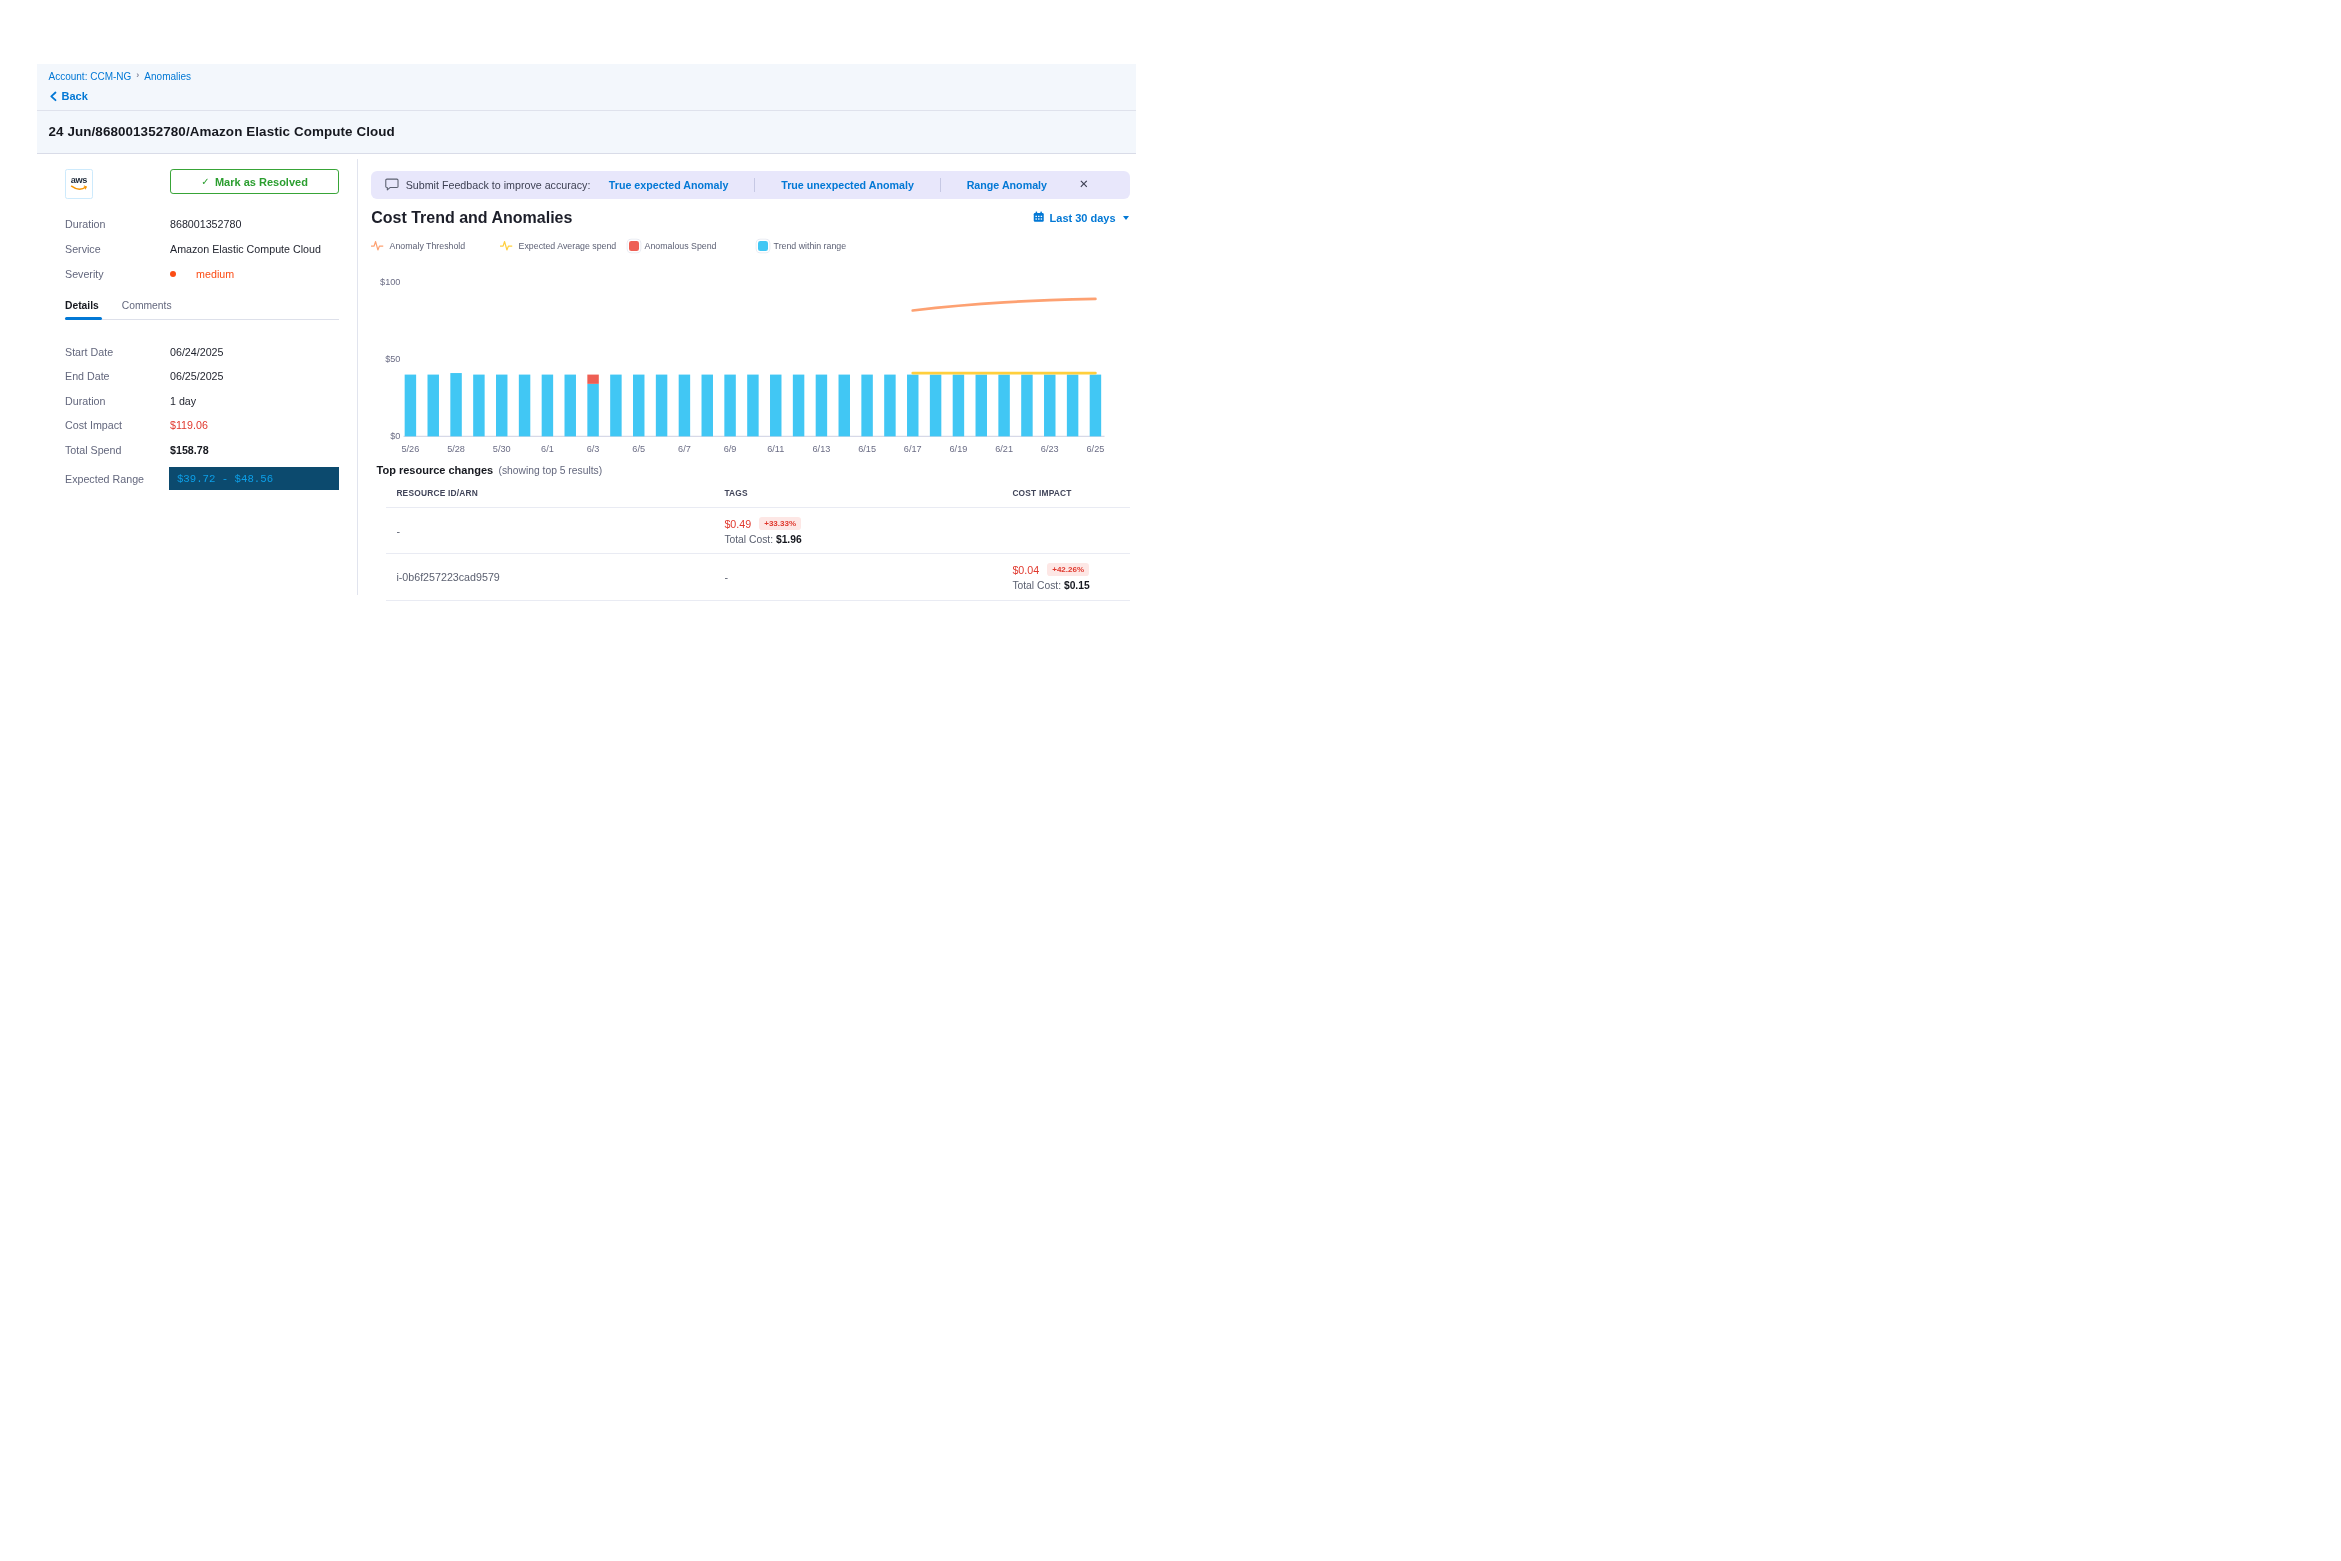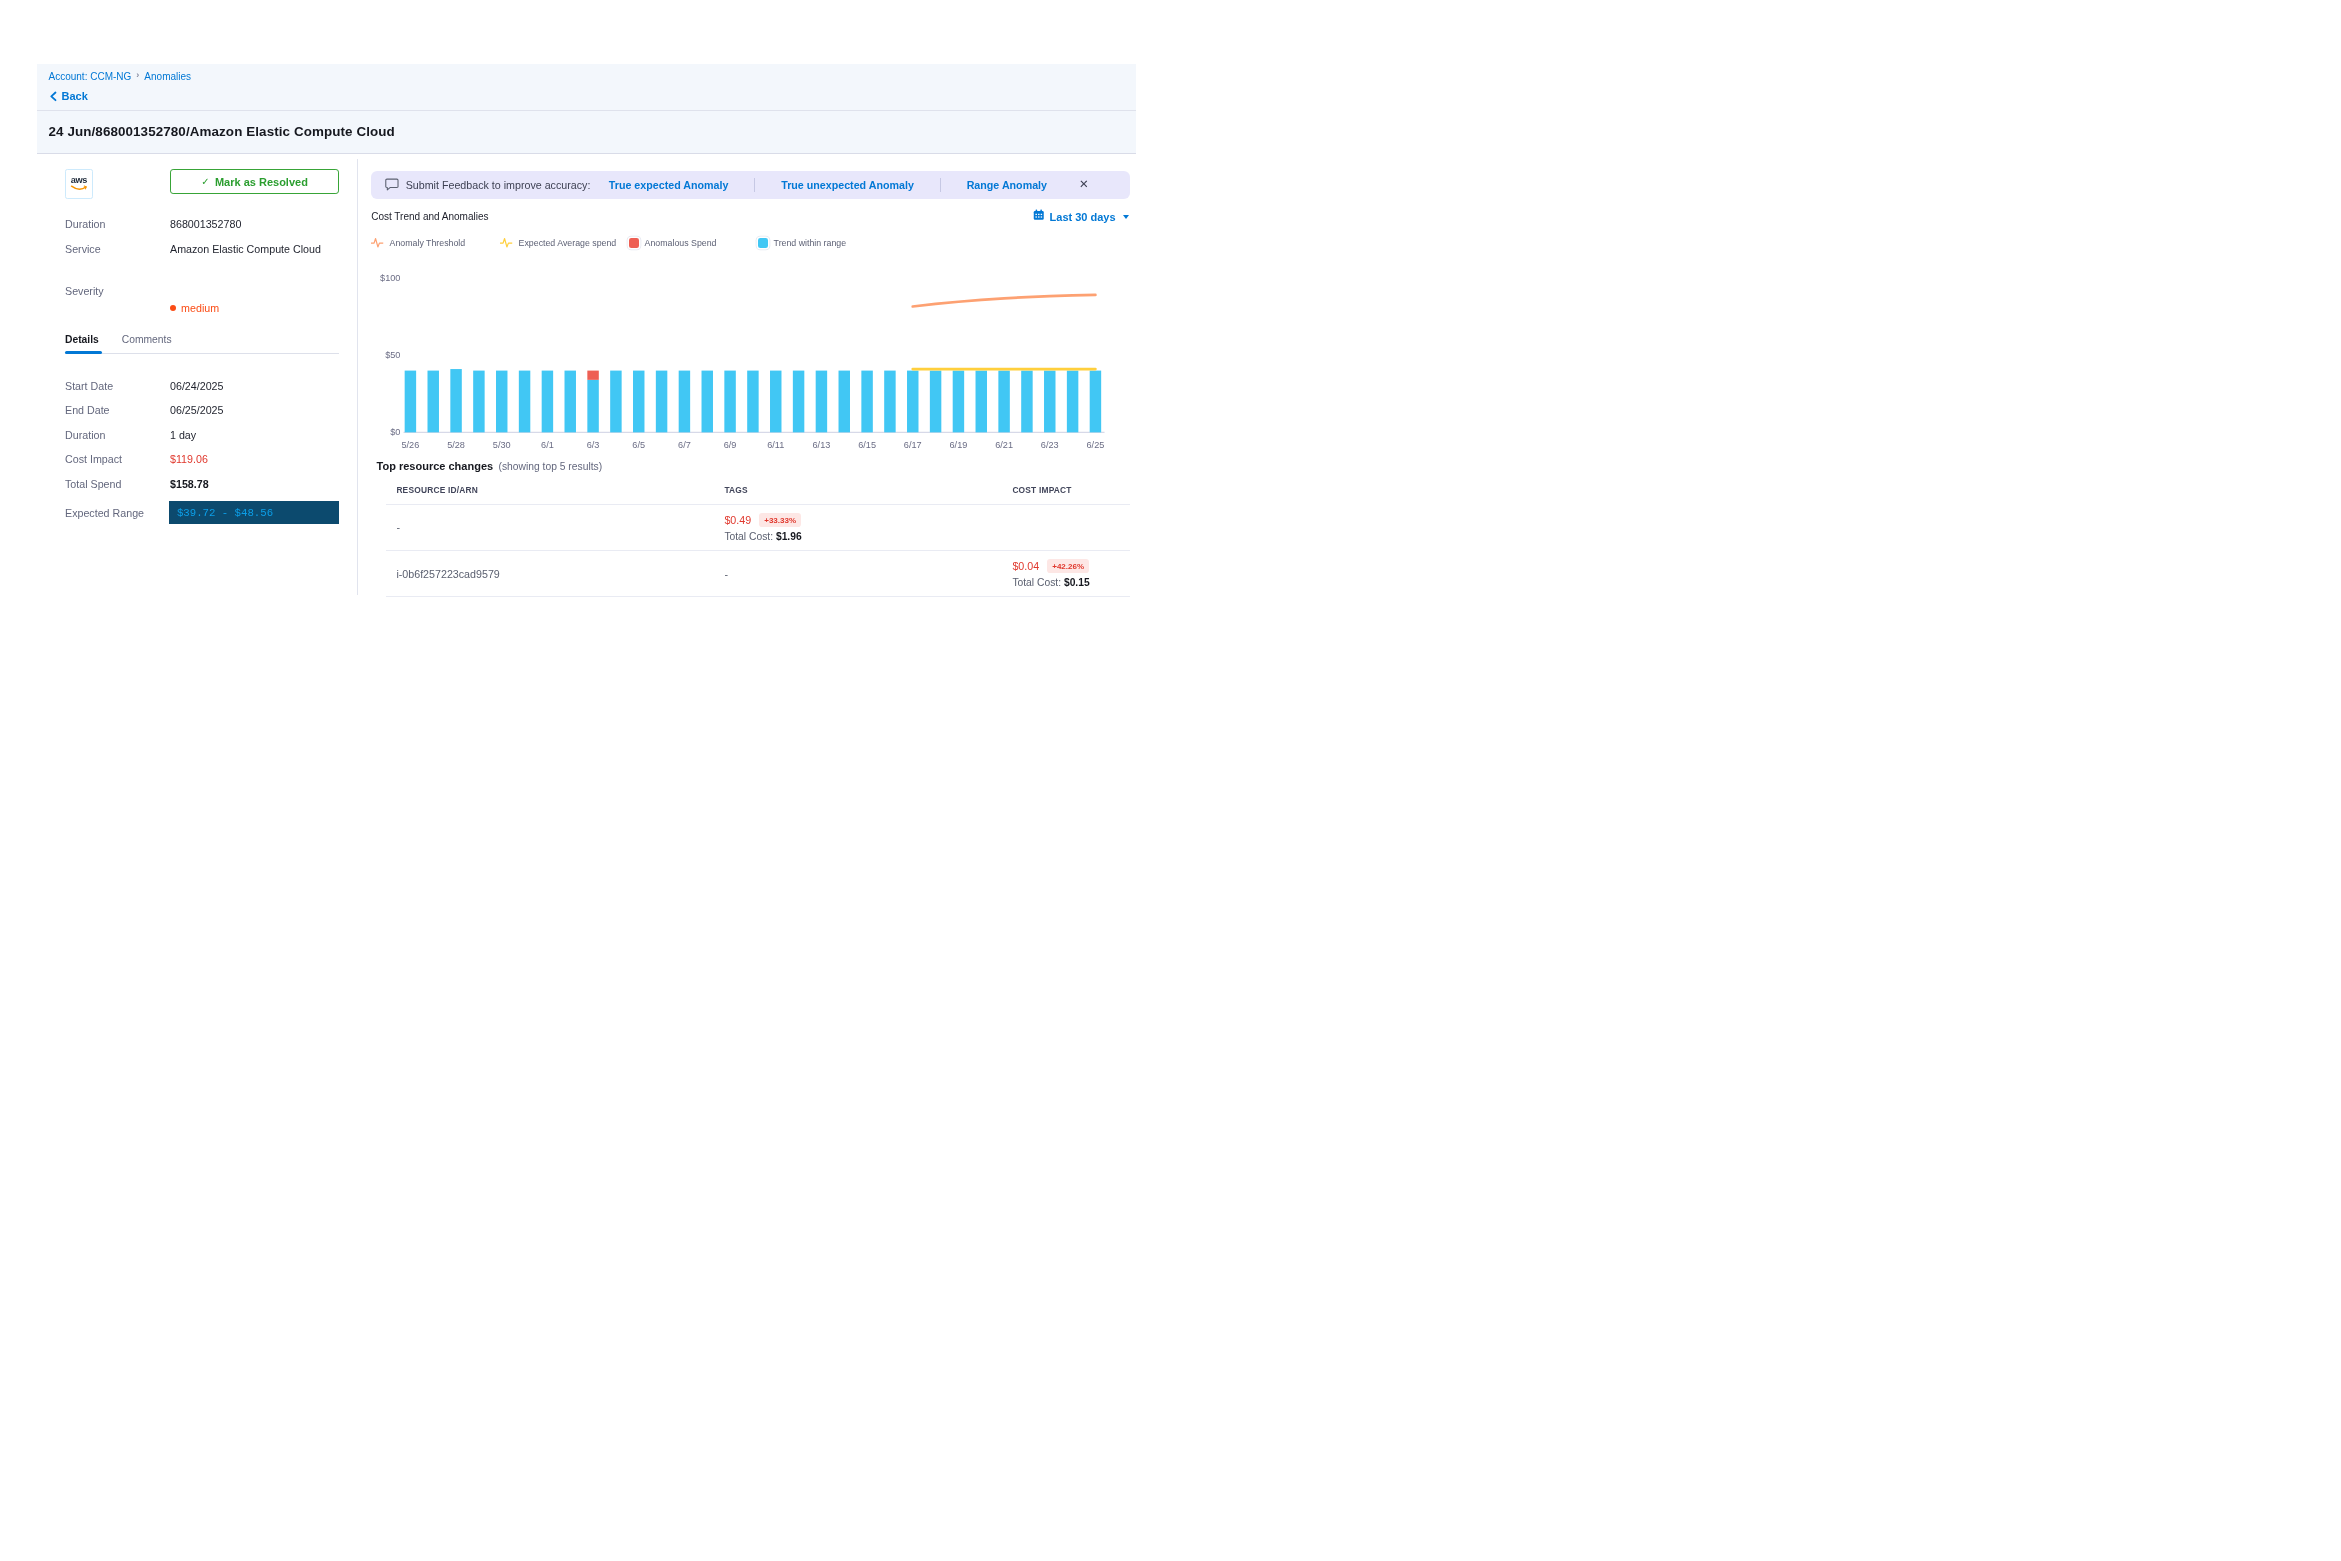--- a/index.html
+++ b/index.html
@@ -33,21 +33,21 @@
     display:flex; flex-direction:column; align-items:center; justify-content:center; }
   .aws-logo .aws-word { font-size:9.2px; font-weight:700; color:#232f3e; letter-spacing:-0.4px; line-height:1; }
   .resolve-btn { margin-left:auto; width:169px; height:25px; background:#fff; border:1.2px solid #38a437;
     border-radius:3.1px; color:#2b9e2f; font-size:11px; font-weight:700; display:flex; align-items:center;
     justify-content:center; gap:5.4px; cursor:pointer; font-family:inherit; }
   .resolve-btn .check { font-size:10px; font-weight:700; }
   .kv-list { margin-top:19px; }
   .kv { display:flex; align-items:center; margin-bottom:13px; font-size:10.7px; }
   .kv-label { width:105px; color:#63677d; }
   .kv-value { color:#1e212c; }
-  .sev-value { color:#fb4c15; display:flex; align-items:center; gap:5px;margin-top:34px; }
+  .sev-value { color:#fb4c15; display:flex; align-items:center; gap:20px; }
   .sev-dot { width:6.1px; height:6.1px; border-radius:50%; background:#fb4c15; display:inline-block; }
 
   .tabs { margin-top:20px; display:flex; gap:23px; border-bottom:0.8px solid #dde0ea; width:274px; }
   .tab { font-size:10.3px; padding-bottom:7.7px; cursor:pointer; position:relative; color:#63677d; }
   .tab.active { color:#16181f; font-weight:700; }
   .tab.active::after { content:""; position:absolute; left:0; right:-3.1px; bottom:-0.8px; height:2.3px;
     background:#0278d5; border-radius:2.3px; }
 
   .details-list { margin-top:25px; }
   .detail-row { display:flex; align-items:center; margin-bottom:10.7px; font-size:10.7px; min-height:13.8px; }
@@ -63,21 +63,21 @@
     align-items:center; padding:0 13.8px; }
   .fb-icon { display:flex; margin-right:6.9px; }
   .fb-prompt { font-size:10.7px; color:#3f4254; }
   .fb-opt { color:#0278d5; font-size:10.7px; font-weight:700; cursor:pointer; white-space:nowrap; }
   .fb-opt.first { margin-left:18.4px; }
   .fb-sep { width:0.8px; height:14.5px; background:#c6c8e4; margin:0 26px; }
   .fb-close { margin-left:32px; color:#3c3f52; font-size:11.5px; cursor:pointer; line-height:1; }
 
   
   .chart-head { margin-top:10.7px; display:flex; align-items:center; }
-  .chart-title { font-size:10px; font-weight:400; color:#1c1e29; }
+  .chart-title { font-size:16px; font-weight:700; color:#1c1e29; }
   .range-selector { margin-left:auto; display:flex; align-items:center; gap:5.4px; cursor:pointer; margin-right:1.5px; }
   .range-label { color:#0278d5; font-size:11px; font-weight:600; }
   .caret-down { width:0; height:0; border-left:3.8px solid transparent; border-right:3.8px solid transparent;
     border-top:4.6px solid #0278d5; margin-left:1.5px; }
 
   .legend { margin-top:13px; display:flex; align-items:center; }
   .legend-item { display:flex; align-items:center; gap:5.4px; width:129px; flex:none; }
   .legend-item:last-child { width:auto; }
   .legend-label { font-size:8.8px; color:#5d6175; }
   .legend-square { width:10px; height:10px; border-radius:2.3px; box-shadow:0 0 0 1.5px #fff,0 0 0 2.3px #e3e6ef; }

